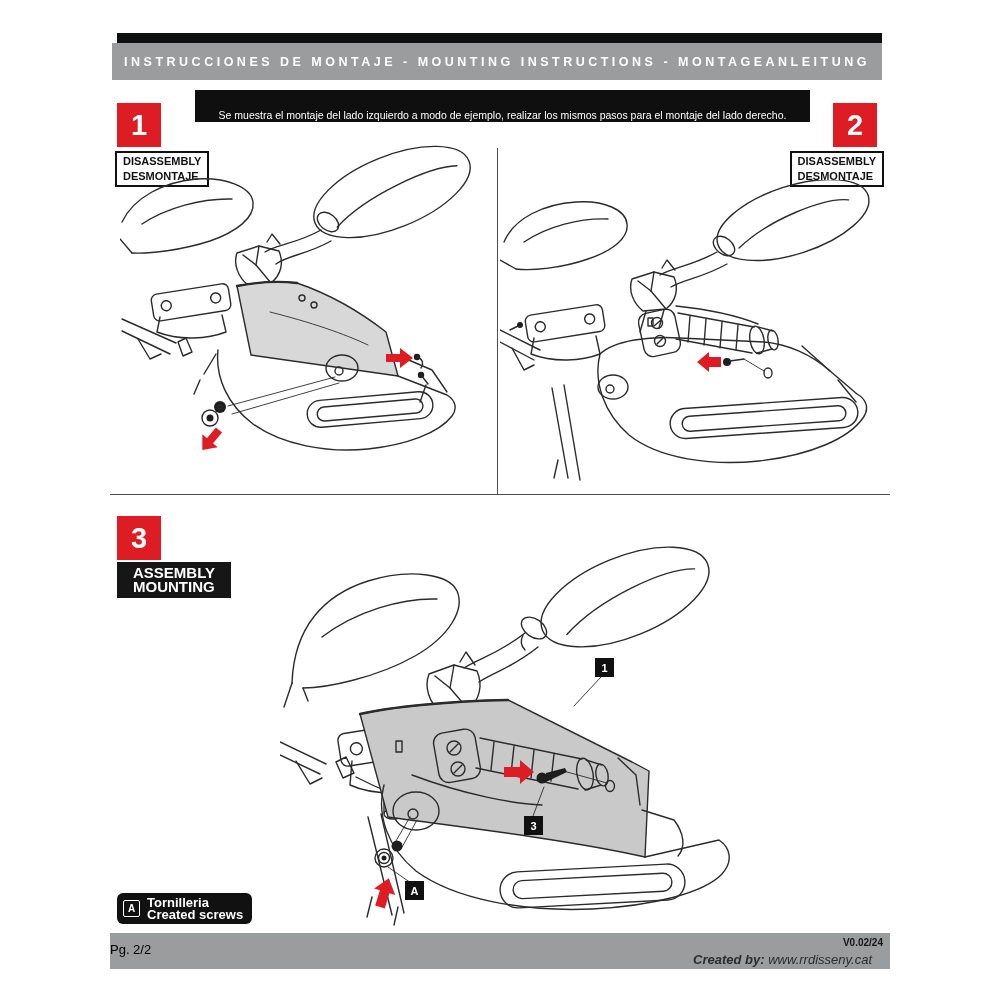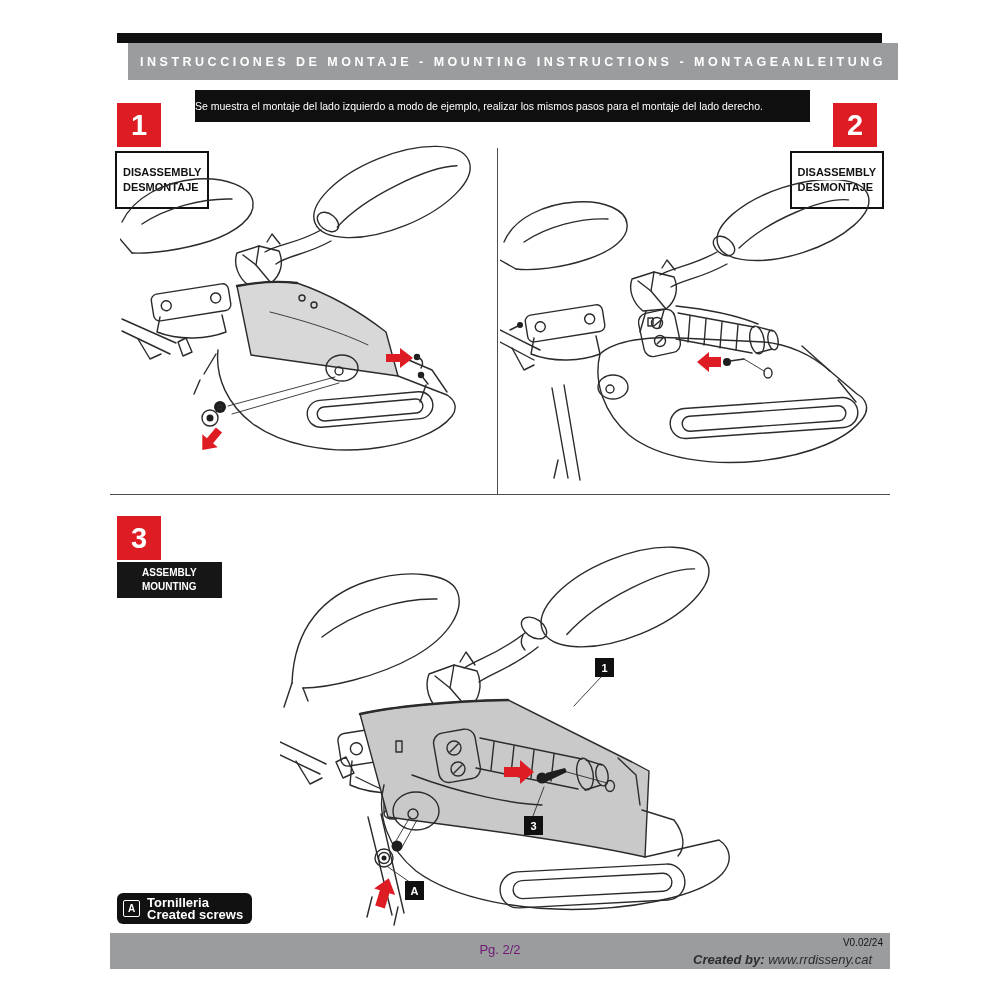--- a/index.html
+++ b/index.html
@@ -13,43 +13,43 @@
   html,body{margin:0;padding:0;background:#fff;}
   .page{
     position:relative;width:1000px;height:1000px;background:#fff;
     font-family:"Liberation Sans",sans-serif;box-sizing:border-box;
     outline:1px solid #d6d6d6;overflow:hidden;
   }
   .topbar-black{position:absolute;left:117px;top:33px;width:765px;height:10px;background:var(--bar-black);}
   .topbar-gray{
     position:absolute;left:112px;top:43px;width:770px;height:37px;background:var(--header-gray);
     color:#fff;display:flex;align-items:center;justify-content:center;
-    font-weight:bold;font-size:12.5px;letter-spacing:3.5px;white-space:nowrap;margin-left:16px;
+    font-weight:bold;font-size:12.5px;letter-spacing:3.5px;white-space:nowrap;
   }
   .notice{
     position:absolute;left:195px;top:90px;width:615px;height:32px;background:var(--bar-black);
-    color:#fff;display:flex;flex-direction:column;align-items:flex-start;justify-content:center;
+    color:#fff;display:flex;flex-direction:row;align-items:flex-end;justify-content:center;
     font-size:10.5px;line-height:14px;text-align:center;
   }
   .step-badge{
     position:absolute;width:44px;height:44px;background:var(--accent-red);
     color:#fff;font-weight:bold;font-size:29px;display:flex;align-items:center;justify-content:center;
   }
   .badge1{left:117px;top:103px;}
   .badge2{left:833px;top:103px;}
   .badge3{left:117px;top:516px;}
   .step-label{
     position:absolute;background:#fff;border:2px solid #111;color:#111;
-    font-weight:bold;font-size:11px;line-height:15px;padding:12px 6px;white-space:nowrap;
+    font-weight:bold;font-size:11px;line-height:15px;padding:1px 6px;white-space:nowrap;
   }
   .label1{left:115px;top:151px;}
   .label2{right:116px;top:151px;}
   .step-label-dark{
     position:absolute;background:#161616;color:#fff;border:none;
-    font-weight:bold;font-size:10px;line-height:14px;padding:4px 25px;white-space:nowrap;
+    font-weight:bold;font-size:15px;line-height:14px;padding:4px 16px;white-space:nowrap;
     left:117px;top:562px;
   }
   .vdiv{position:absolute;left:497px;top:148px;width:1px;height:346px;background:#4d4d4d;}
   .hdiv{position:absolute;left:110px;top:494px;width:780px;height:1px;background:#4d4d4d;}
   .panel{position:absolute;}
   .panel1{left:120px;top:142px;}
   .panel2{left:500px;top:180px;}
   .panel3{left:280px;top:515px;}
 
   
@@ -72,23 +72,23 @@
   }
   .legend-key{
     width:15px;height:15px;border:1.5px solid #fff;border-radius:2px;
     display:flex;align-items:center;justify-content:center;font-size:10px;font-weight:bold;
   }
   .legend-text{font-size:13px;line-height:11.5px;font-weight:bold;}
   .footer{
     position:absolute;left:110px;top:933px;width:780px;height:36px;background:var(--header-gray);
   }
   .footer-page{
-    position:absolute;left:0;right:0;top:9px;text-align:center;color:#701a75;font-size:13px;
-  }
-  .footer-version{position:absolute;right:7px;top:4px;font-size:10px;font-weight:normal;color:#141414;}
+    position:absolute;left:0;right:0;top:9px;color:#000000;font-size:13px;
+  }
+  .footer-version{position:absolute;right:7px;top:4px;font-size:10px;font-weight:bold;color:#141414;}
   .footer-credit{position:absolute;right:18px;top:19px;font-size:13px;font-style:italic;color:#2c2c2c;}
   .footer-credit .lbl{font-weight:bold;}
 </style>
 </head>
 <body>
 
 <div class="page">
 
   <div class="topbar-black"></div>
   <div class="topbar-gray">INSTRUCCIONES DE MONTAJE - MOUNTING INSTRUCTIONS - MONTAGEANLEITUNG</div>

